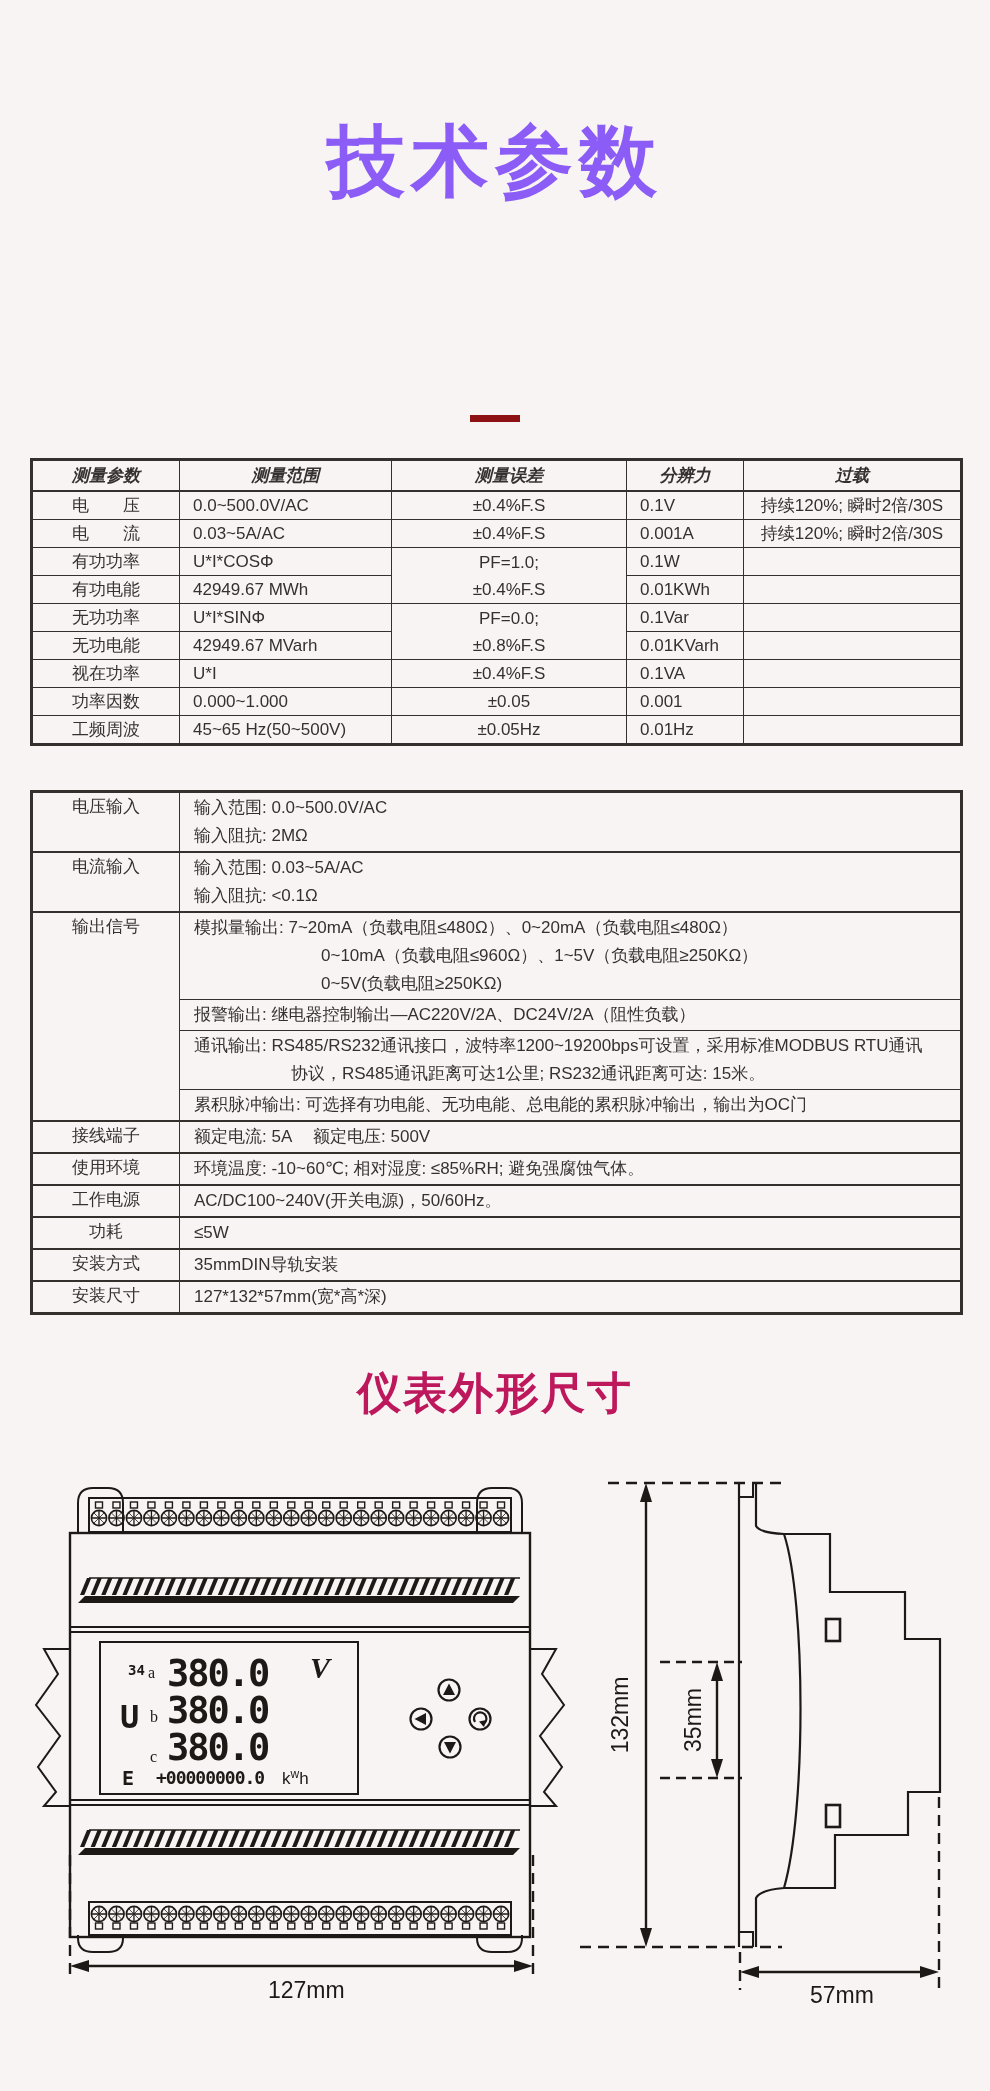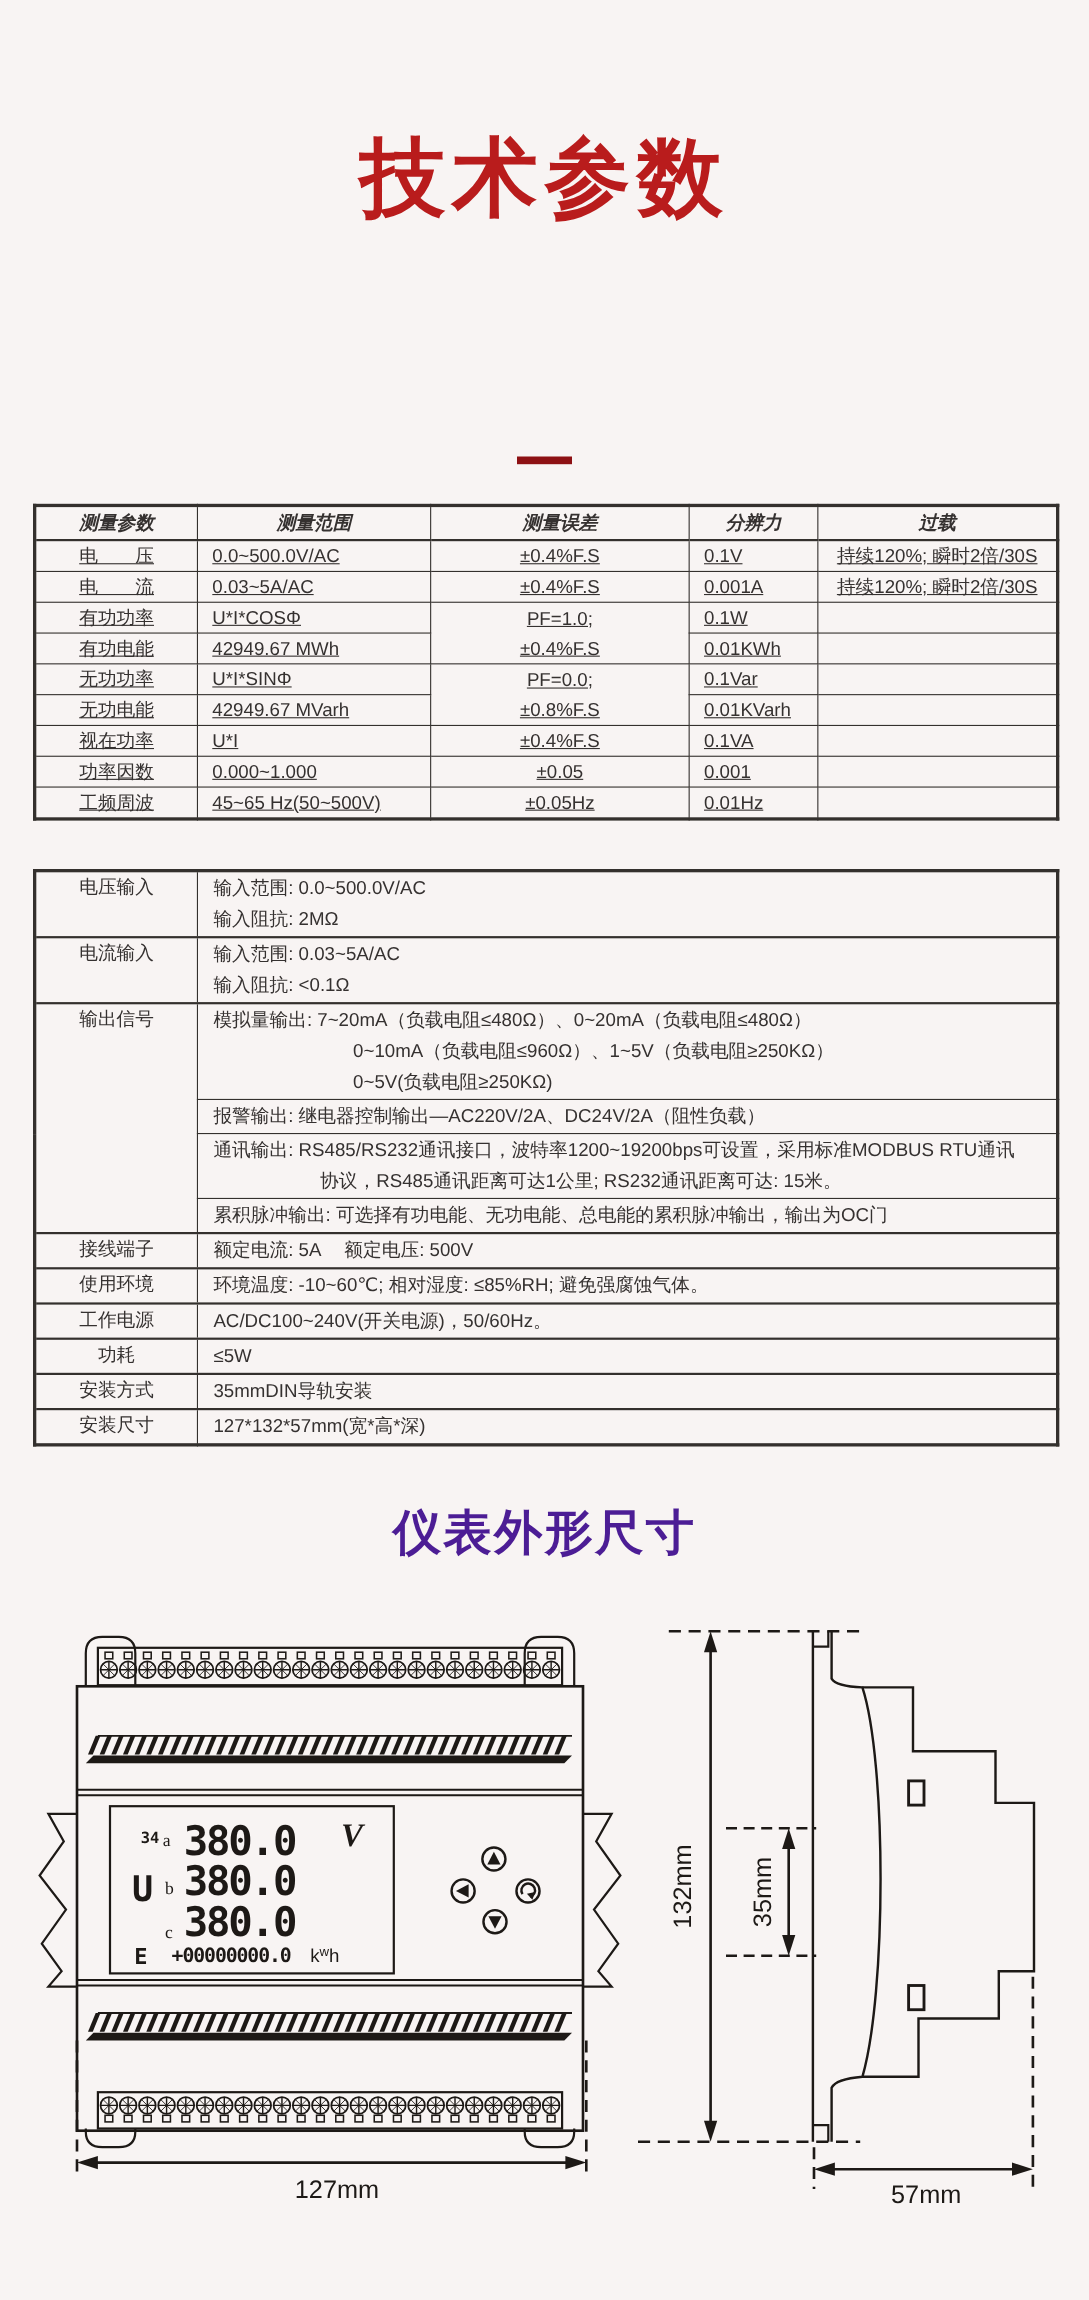--- a/index.html
+++ b/index.html
@@ -1,29 +1,29 @@
 <!DOCTYPE html>
 <html><head>
 <meta charset="utf-8">
 <style>
   html,body{margin:0;padding:0;background:#f8f4f3;}
   .page{position:relative;width:990px;height:2091px;background:#f8f4f3;overflow:hidden;
         font-family:"Liberation Sans","DejaVu Sans",sans-serif;color:#353130;}
   .main-title{position:absolute;top:110px;left:0;width:100%;text-align:center;
-        font-size:78px;font-weight:bold;letter-spacing:6px;color:#b91c1c;}
+        font-size:78px;font-weight:bold;letter-spacing:6px;color:#8b5cf6;}
   .red-dash{position:absolute;top:415px;left:50%;transform:translateX(-50%);
         width:50px;height:7px;background:#8d1013;}
   .sec-title{position:absolute;top:1364px;left:0;width:100%;text-align:center;
-        font-size:44px;font-weight:bold;letter-spacing:2px;color:#4c1d95;}
+        font-size:44px;font-weight:bold;letter-spacing:2px;color:#be185d;}
 
   table{border-collapse:collapse;table-layout:fixed;}
   .t1{position:absolute;top:458px;left:30px;width:930px;border:3px solid #34302d;}
   .t1 th,.t1 td{border:1px solid #34302d;font-size:17px;padding:0;overflow:hidden;white-space:nowrap;}
   .t1 th{height:29px;font-weight:bold;border-bottom-width:2px;font-style:italic;}
-  .t1 td{height:27px;text-decoration:underline;}
+  .t1 td{height:27px;}
   .t1 .c-param{text-align:center;}
   .t1 .c-range{text-align:left;padding-left:13px;}
   .t1 .c-err{text-align:center;}
   .t1 .c-res{text-align:left;padding-left:13px;}
   .t1 .c-ovl{text-align:center;}
   .t1 td.merged div{height:27px;line-height:27px;}
 
   .t2{position:absolute;top:790px;left:30px;width:930px;border:3px solid #34302d;}
   .t2 td{border:1px solid #34302d;font-size:17px;padding:1px 0;vertical-align:top;margin-top:40px;}
   .t2 tr.mr>td{border-top-width:2px;}

